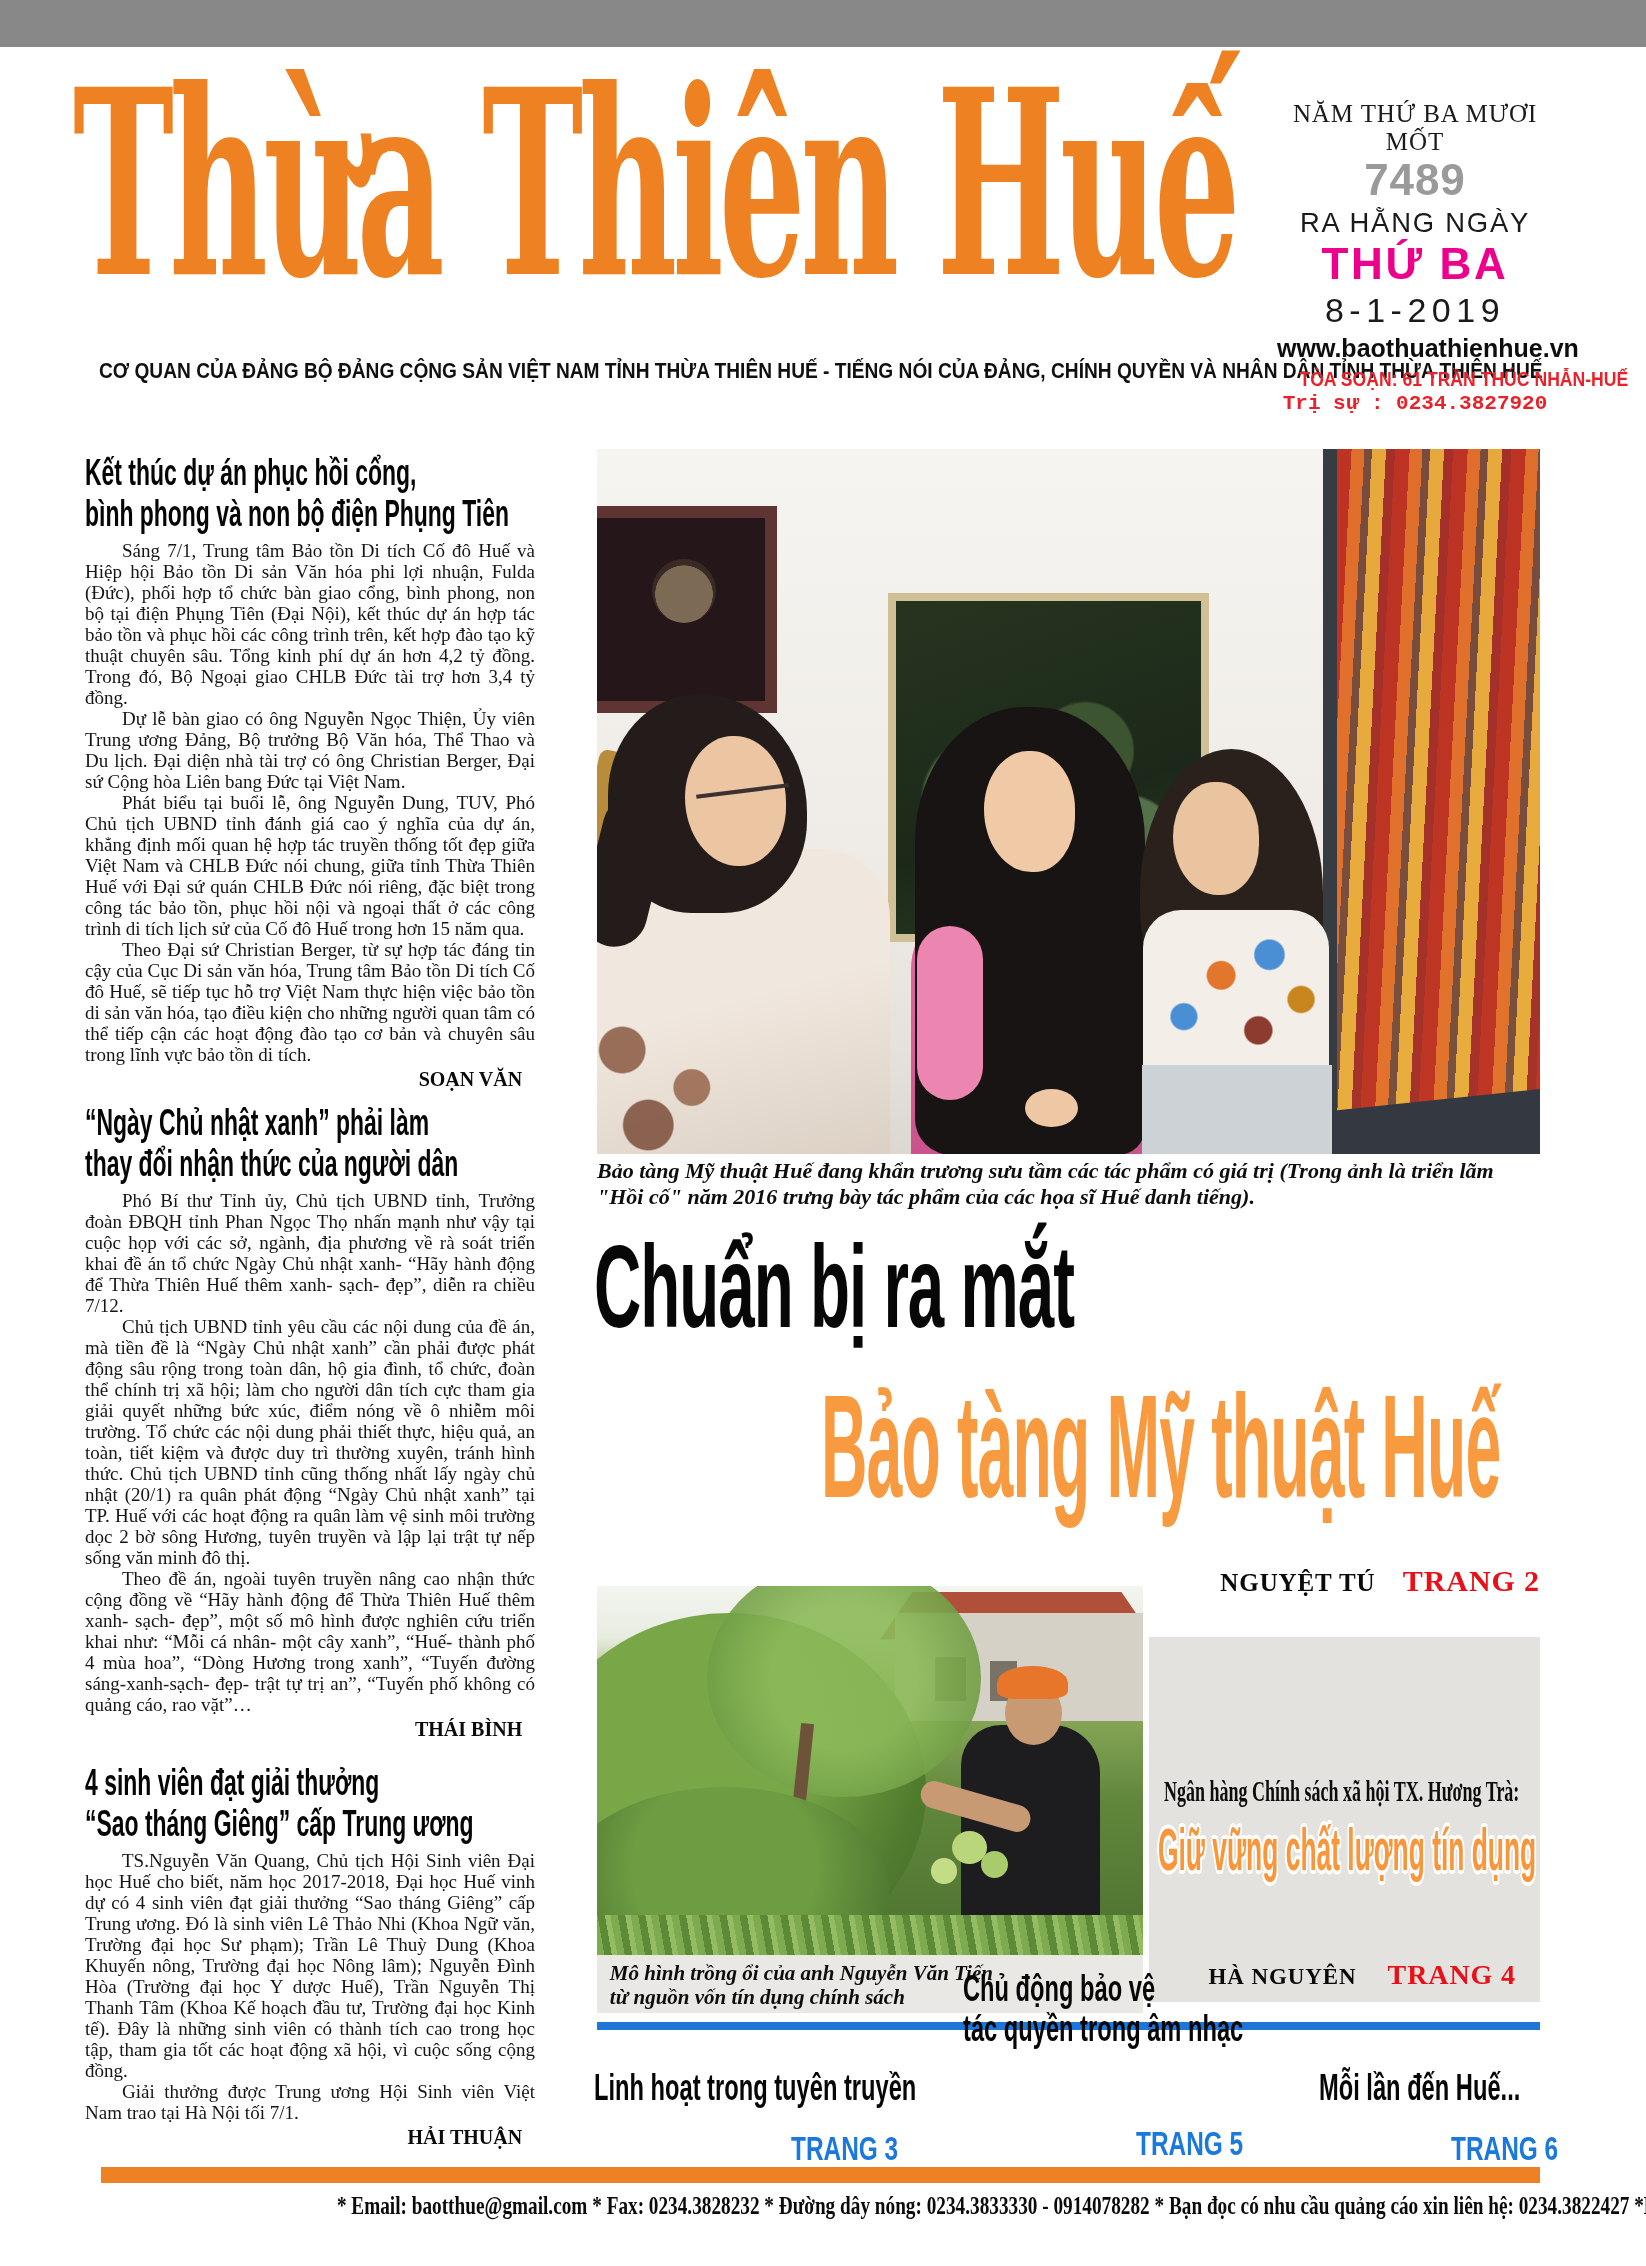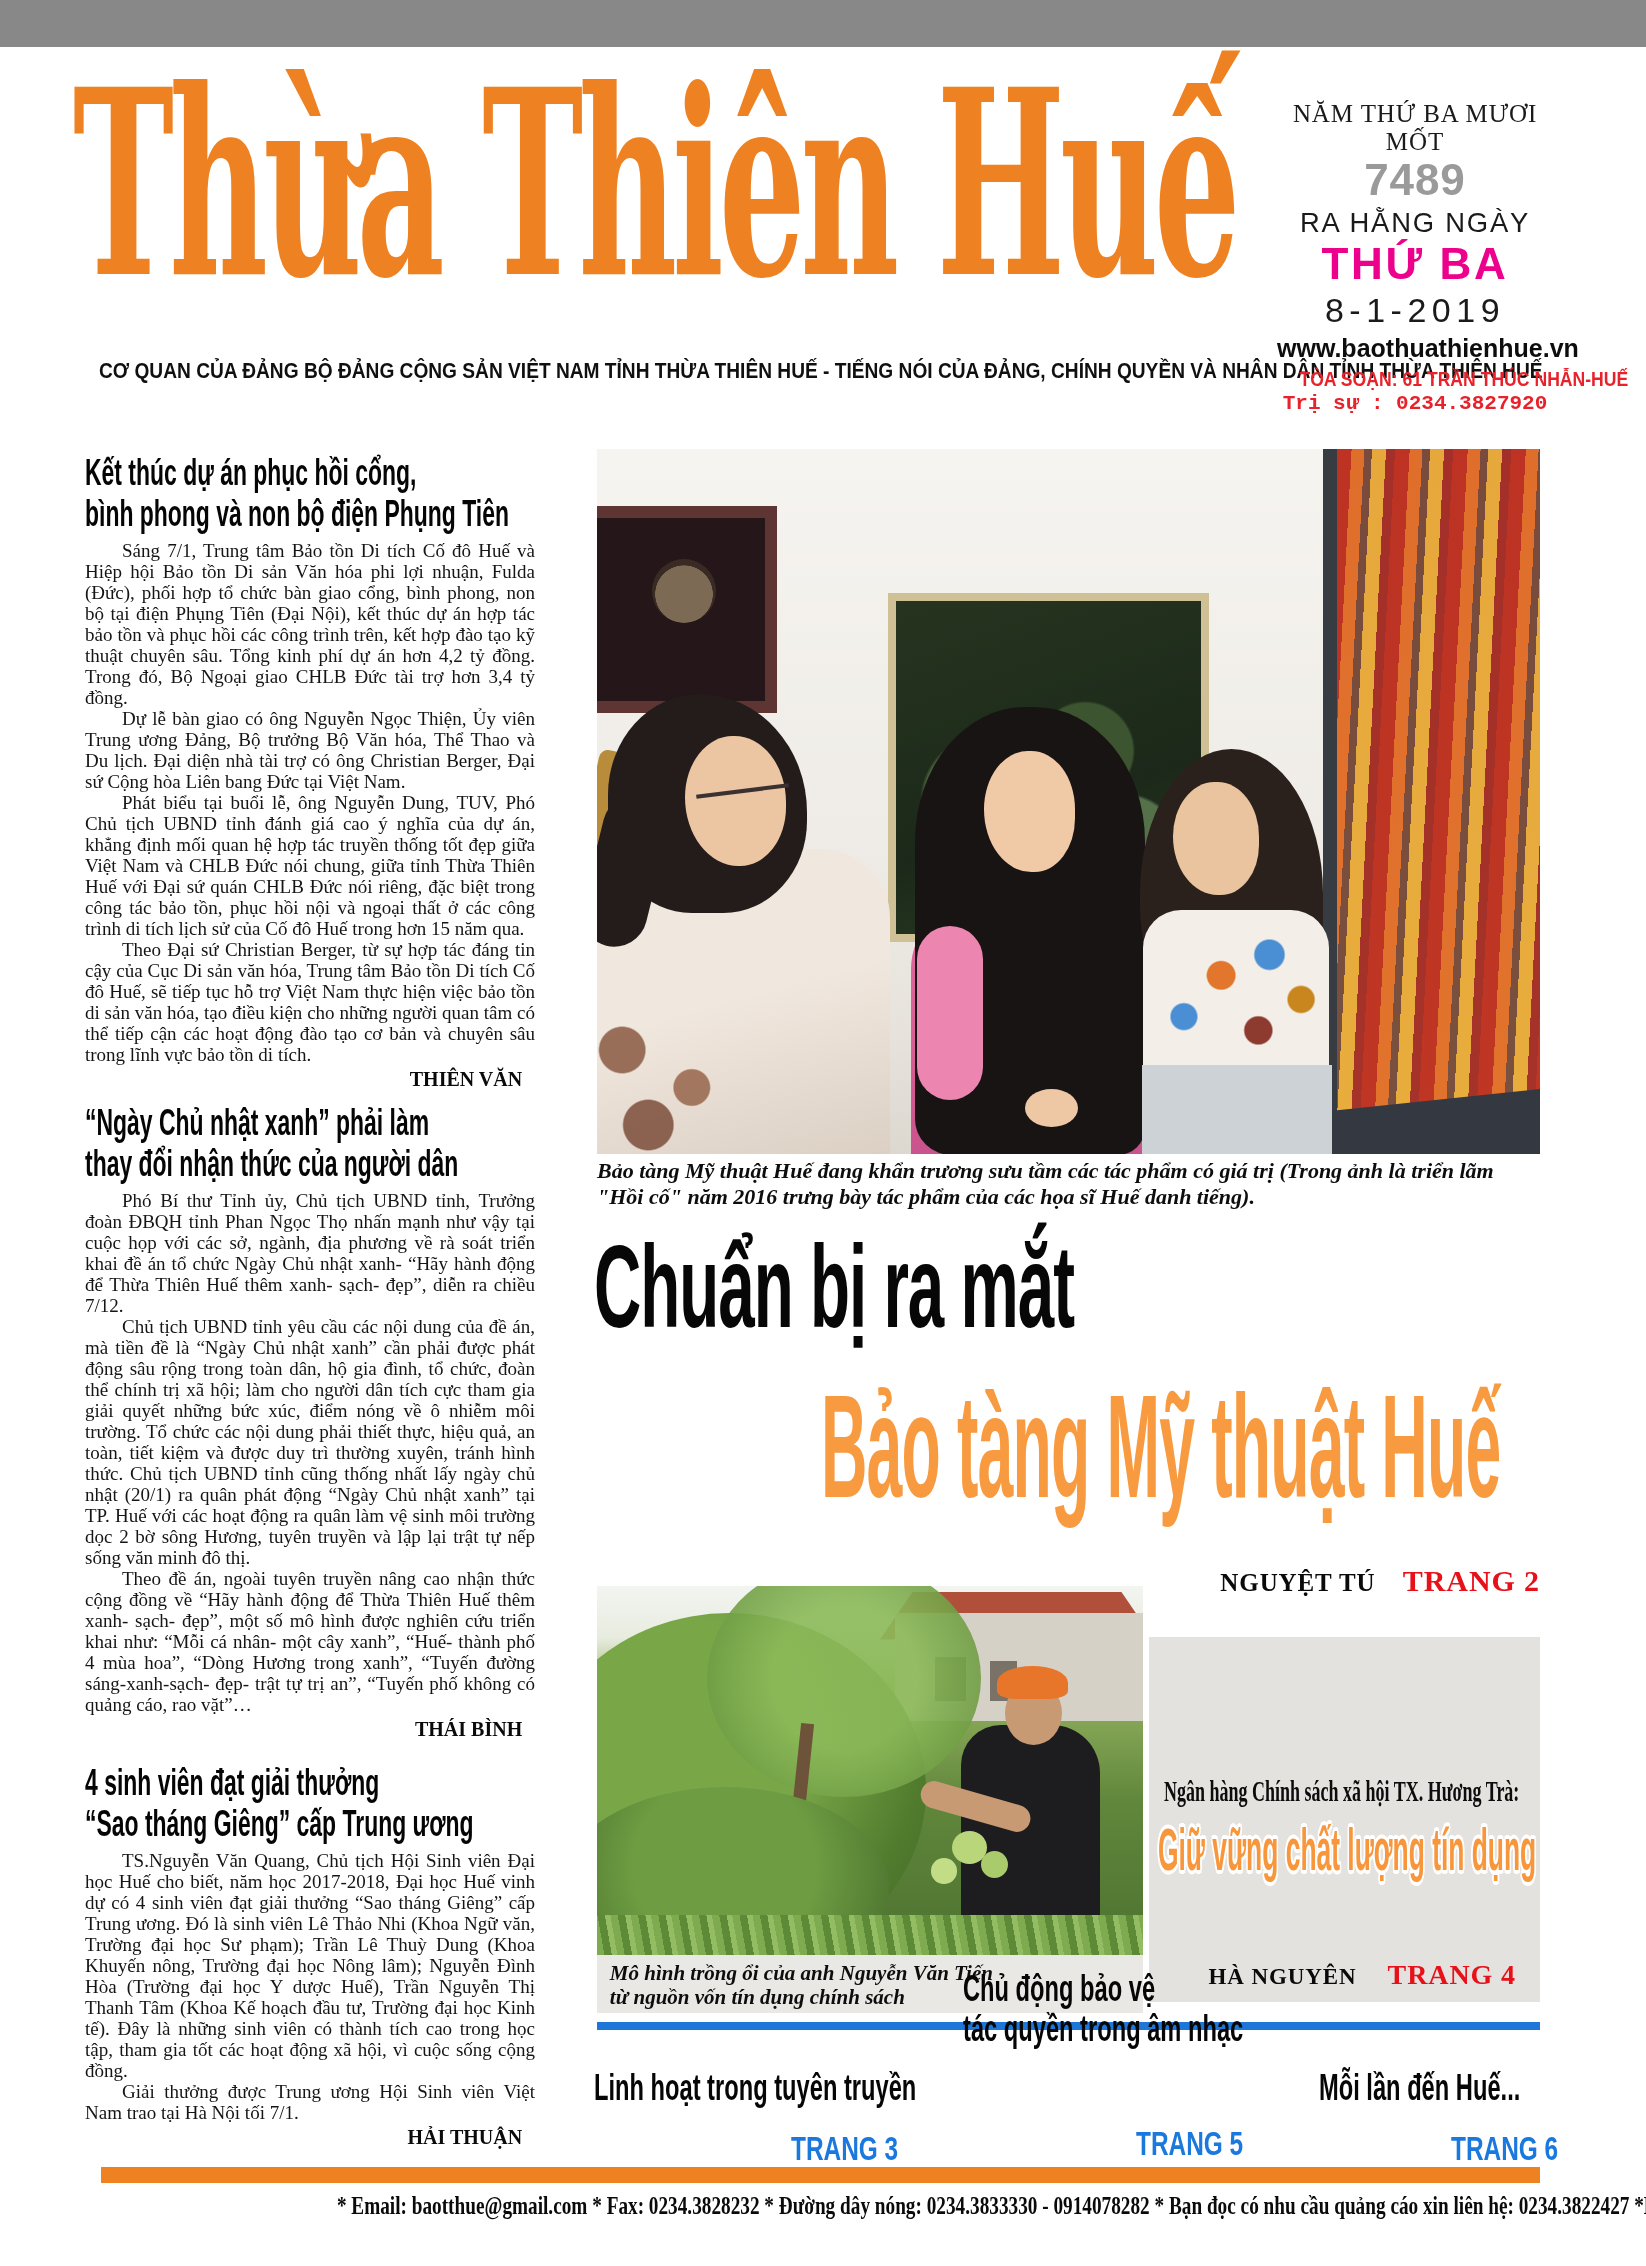--- a/index.html
+++ b/index.html
@@ -174,21 +174,21 @@
 
   <article class="art" style="top:406px">
     <h2 class="art-title"><span class="t">Kết thúc dự án phục hồi cổng,
 bình phong và non bộ điện Phụng Tiên</span></h2>
     <div class="art-body">
       <p>Sáng 7/1, Trung tâm Bảo tồn Di tích Cố đô Huế và Hiệp hội Bảo tồn Di sản Văn hóa phi lợi nhuận, Fulda (Đức), phối hợp tổ chức bàn giao cổng, bình phong, non bộ tại điện Phụng Tiên (Đại Nội), kết thúc dự án hợp tác bảo tồn và phục hồi các công trình trên, kết hợp đào tạo kỹ thuật chuyên sâu. Tổng kinh phí dự án hơn 4,2 tỷ đồng. Trong đó, Bộ Ngoại giao CHLB Đức tài trợ hơn 3,4 tỷ đồng.</p>
       <p>Dự lễ bàn giao có ông Nguyễn Ngọc Thiện, Ủy viên Trung ương Đảng, Bộ trưởng Bộ Văn hóa, Thể Thao và Du lịch. Đại diện nhà tài trợ có ông Christian Berger, Đại sứ Cộng hòa Liên bang Đức tại Việt Nam.</p>
       <p>Phát biểu tại buổi lễ, ông Nguyễn Dung, TUV, Phó Chủ tịch UBND tỉnh đánh giá cao ý nghĩa của dự án, khẳng định mối quan hệ hợp tác truyền thống tốt đẹp giữa Việt Nam và CHLB Đức nói chung, giữa tỉnh Thừa Thiên Huế với Đại sứ quán CHLB Đức nói riêng, đặc biệt trong công tác bảo tồn, phục hồi nội và ngoại thất ở các công trình di tích lịch sử của Cố đô Huế trong hơn 15 năm qua.</p>
       <p>Theo Đại sứ Christian Berger, từ sự hợp tác đáng tin cậy của Cục Di sản văn hóa, Trung tâm Bảo tồn Di tích Cố đô Huế, sẽ tiếp tục hỗ trợ Việt Nam thực hiện việc bảo tồn di sản văn hóa, tạo điều kiện cho những người quan tâm có thể tiếp cận các hoạt động đào tạo cơ bản và chuyên sâu trong lĩnh vực bảo tồn di tích.</p>
     </div>
-    <div class="art-byline">THIÊN VĂN</div>
+    <div class="art-byline">SOẠN VĂN</div>
   </article>
 
   <article class="art" style="top:1056px">
     <h2 class="art-title"><span class="t">“Ngày Chủ nhật xanh” phải làm
 thay đổi nhận thức của người dân</span></h2>
     <div class="art-body">
       <p>Phó Bí thư Tỉnh ủy, Chủ tịch UBND tỉnh, Trưởng đoàn ĐBQH tỉnh Phan Ngọc Thọ nhấn mạnh như vậy tại cuộc họp với các sở, ngành, địa phương về rà soát triển khai đề án tổ chức Ngày Chủ nhật xanh- “Hãy hành động để Thừa Thiên Huế thêm xanh- sạch- đẹp”, diễn ra chiều 7/12.</p>
       <p>Chủ tịch UBND tỉnh yêu cầu các nội dung của đề án, mà tiền đề là “Ngày Chủ nhật xanh” cần phải được phát động sâu rộng trong toàn dân, hộ gia đình, tổ chức, đoàn thể chính trị xã hội; làm cho người dân tích cực tham gia giải quyết những bức xúc, điểm nóng về ô nhiễm môi trường. Tổ chức các nội dung phải thiết thực, hiệu quả, an toàn, tiết kiệm và được duy trì thường xuyên, tránh hình thức. Chủ tịch UBND tỉnh cũng thống nhất lấy ngày chủ nhật (20/1) ra quân phát động “Ngày Chủ nhật xanh” tại TP. Huế với các hoạt động ra quân làm vệ sinh môi trường dọc 2 bờ sông Hương, tuyên truyền và lập lại trật tự nếp sống văn minh đô thị.</p>
       <p>Theo đề án, ngoài tuyên truyền nâng cao nhận thức cộng đồng về “Hãy hành động để Thừa Thiên Huế thêm xanh- sạch- đẹp”, một số mô hình được nghiên cứu triển khai như: “Mỗi cá nhân- một cây xanh”, “Huế- thành phố 4 mùa hoa”, “Dòng Hương trong xanh”, “Tuyến đường sáng-xanh-sạch- đẹp- trật tự trị an”, “Tuyến phố không có quảng cáo, rao vặt”…</p>
     </div>

